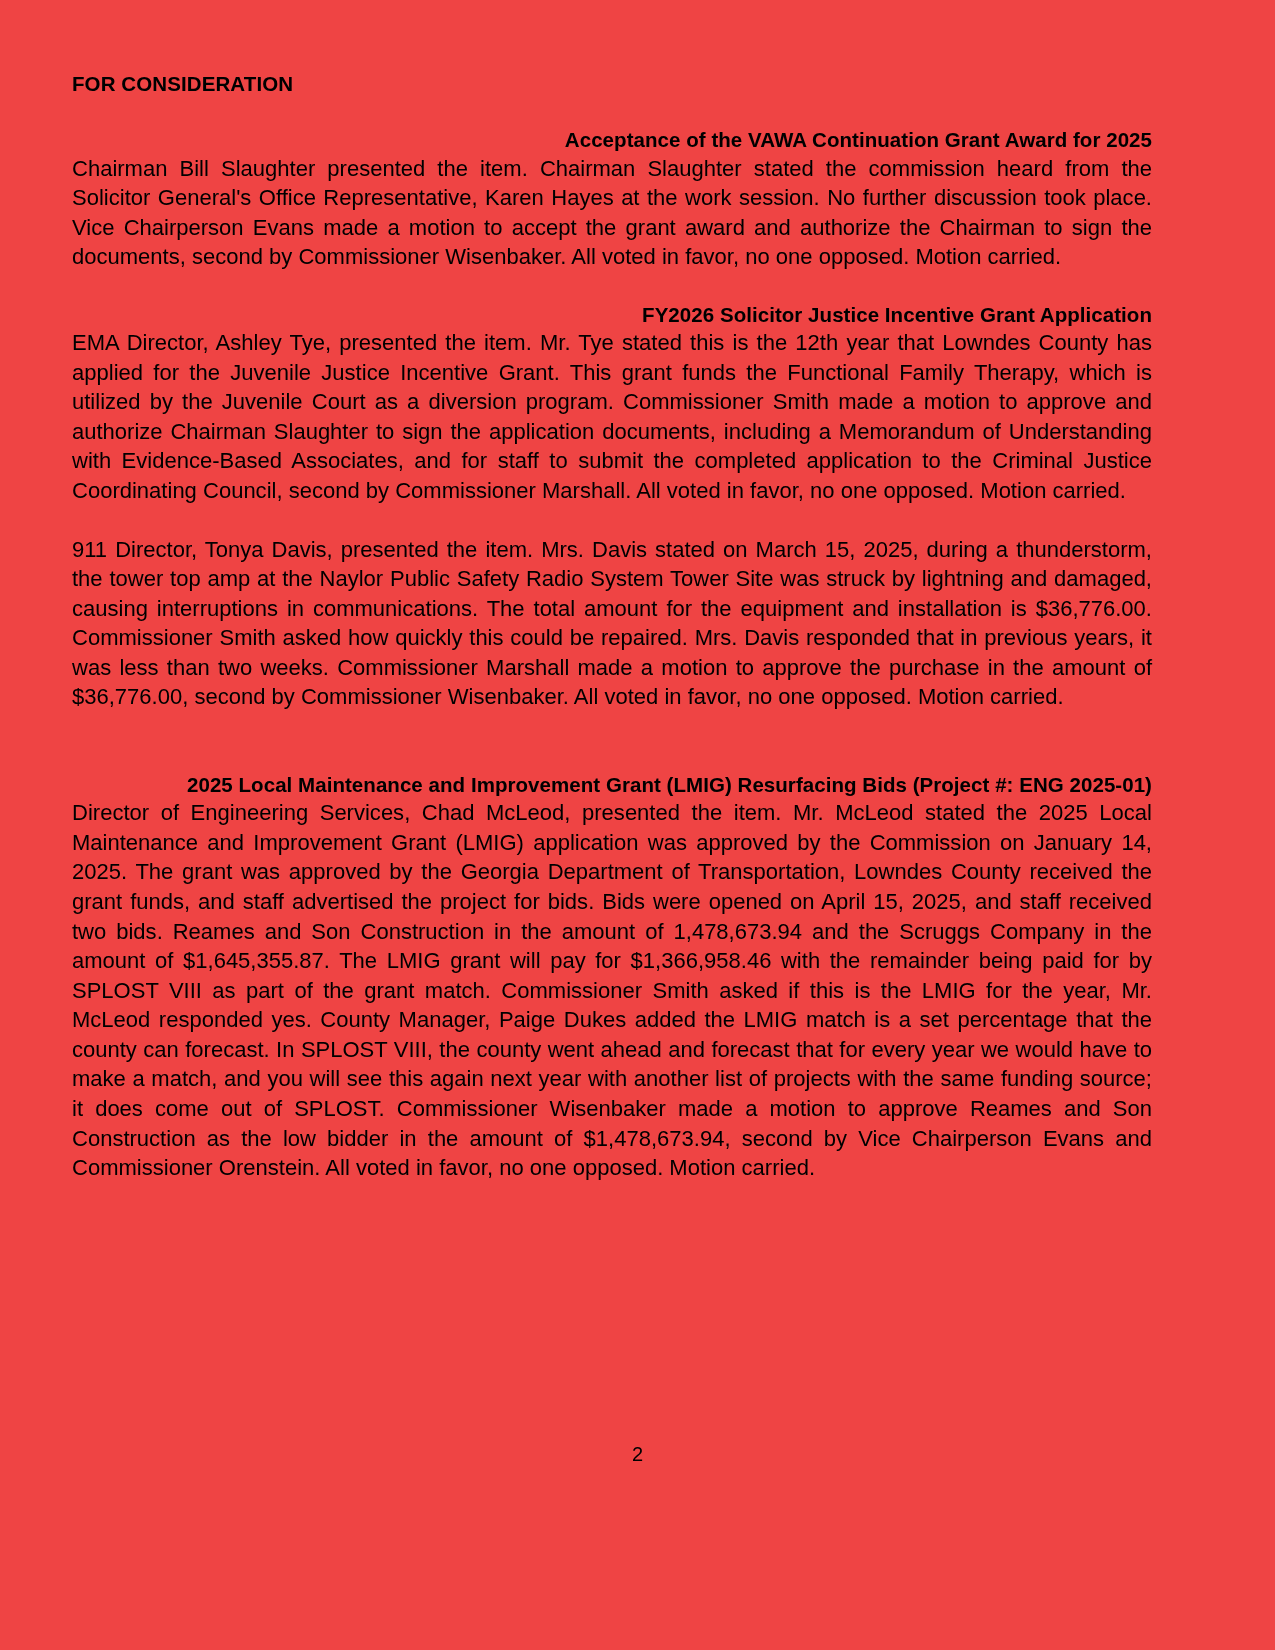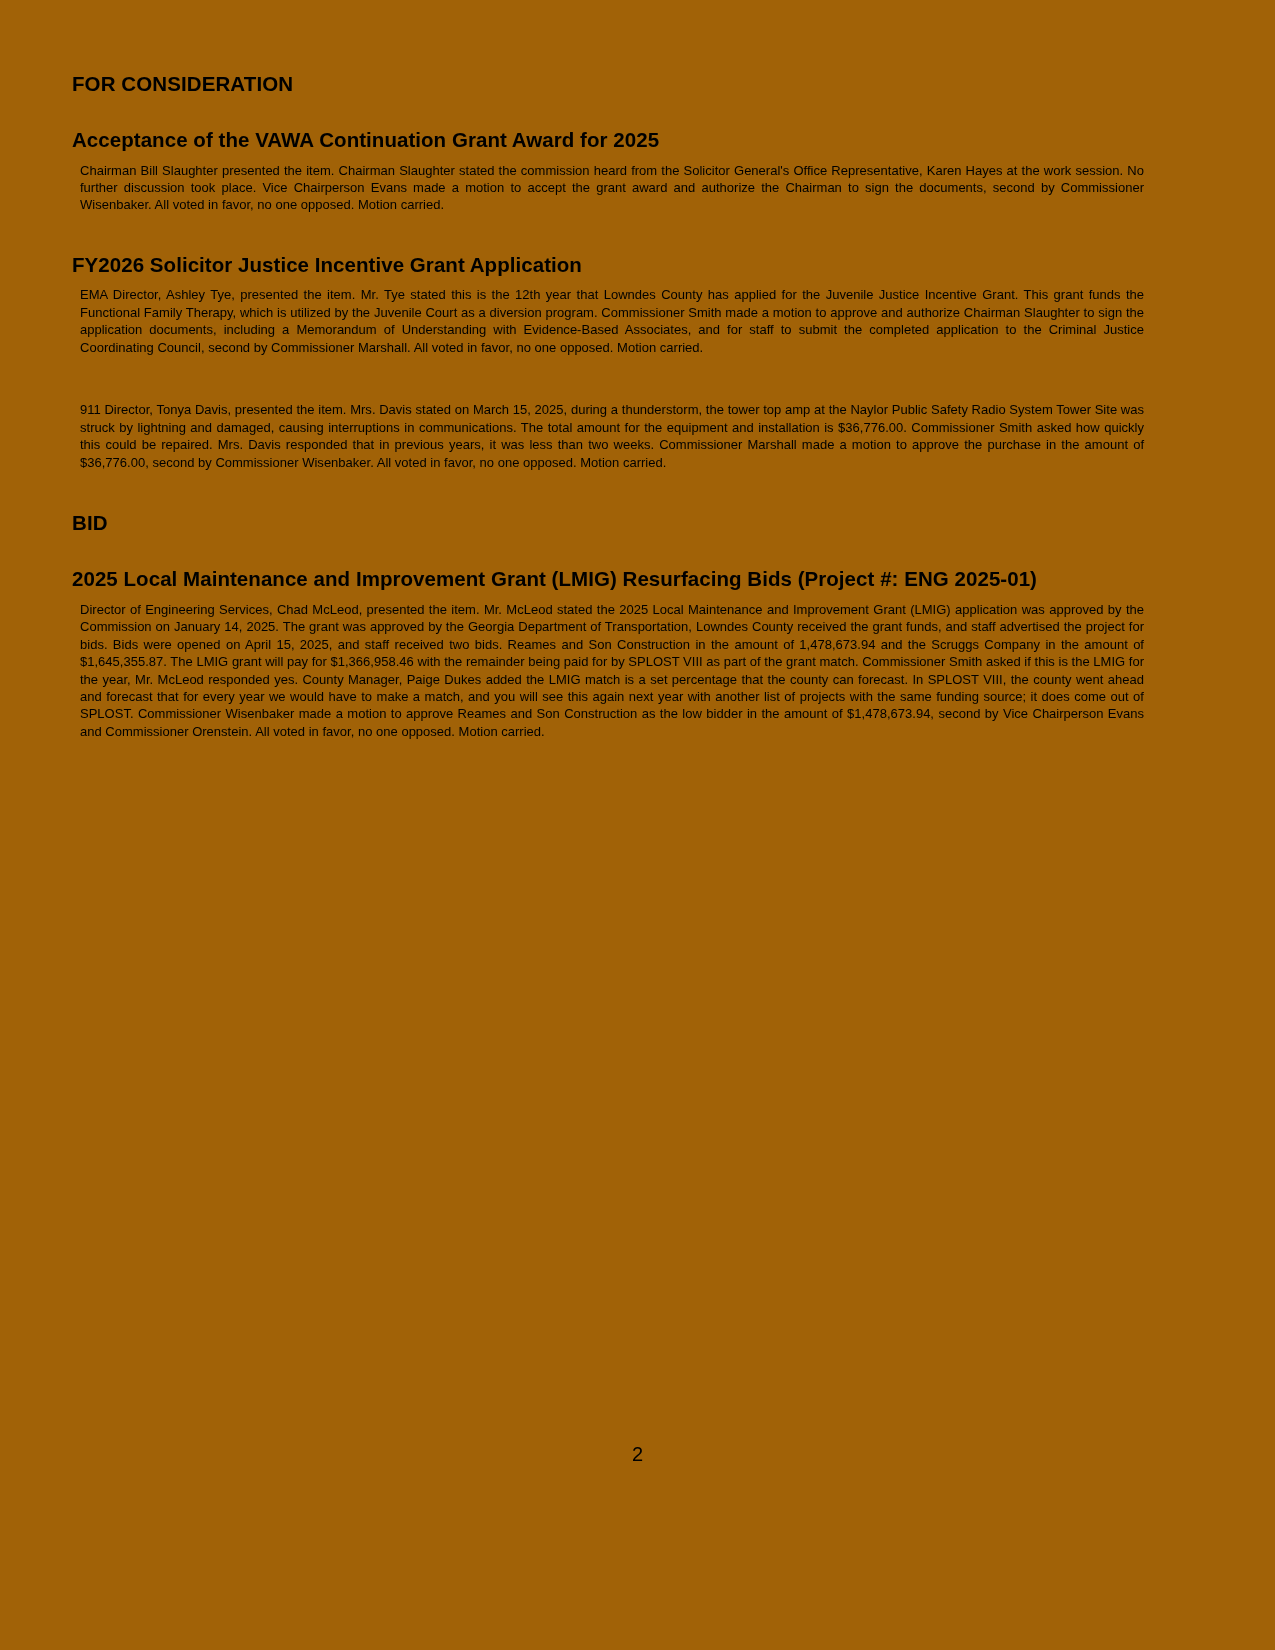--- a/index.html
+++ b/index.html
@@ -8,21 +8,21 @@
     background: #ffffff;
   }
   body {
     font-family: "Liberation Sans", sans-serif;
     color: #000000;
   }
   .page {
     position: relative;
     width: 1275px;
     height: 1650px;
-    background: #a16207;
+    background: #ef4444;
     margin: 0 auto;
     overflow: hidden;
     box-sizing: border-box;
   }
   .content {
     position: absolute;
     left: 72px;
     top: 70px;
     width: 1080px;
   }
@@ -33,28 +33,28 @@
     letter-spacing: 0.1px;
     margin: 0 0 0 0;
     text-align: left;
   }
   .item-title {
     font-size: 20.5px;
     font-weight: bold;
     line-height: 1.33;
     letter-spacing: 0.05px;
     margin: 0;
-    text-align: left;
+    text-align: right;
   }
   .body-par {
-    font-size: 13px;
+    font-size: 22px;
     line-height: 1.345;
     text-align: justify;
     text-justify: inter-word;
-    margin: 8px;
+    margin: 0;
     letter-spacing: 0.01px;
   }
   .gap-md { height: 29px; }
   .gap-lg { height: 30px; }
   .block { margin: 0; }
   .page-number {
     position: absolute;
     left: 0;
     right: 0;
     top: 1442px;
@@ -89,21 +89,20 @@
       <div class="gap-md"></div>
 
       <div class="block">
         <div class="body-par">911 Director, Tonya Davis, presented the item. Mrs. Davis stated on March 15, 2025, during a thunderstorm, the tower top amp at the Naylor Public Safety Radio System Tower Site was struck by lightning and damaged, causing interruptions in communications. The total amount for the equipment and installation is $36,776.00. Commissioner Smith asked how quickly this could be repaired. Mrs. Davis responded that in previous years, it was less than two weeks. Commissioner Marshall made a motion to approve the purchase in the amount of $36,776.00, second by Commissioner Wisenbaker. All voted in favor, no one opposed. Motion carried.</div>
       </div>
     </div>
 
     <div class="gap-lg"></div>
 
     <div class="block">
-      <div class="section-label">BID</div>
 
       <div class="gap-md"></div>
 
       <div class="block">
         <div class="item-title">2025 Local Maintenance and Improvement Grant (LMIG) Resurfacing Bids (Project #: ENG 2025-01)</div>
         <div class="body-par">Director of Engineering Services, Chad McLeod, presented the item. Mr. McLeod stated the 2025 Local Maintenance and Improvement Grant (LMIG) application was approved by the Commission on January 14, 2025. The grant was approved by the Georgia Department of Transportation, Lowndes County received the grant funds, and staff advertised the project for bids. Bids were opened on April 15, 2025, and staff received two bids. Reames and Son Construction in the amount of 1,478,673.94 and the Scruggs Company in the amount of $1,645,355.87. The LMIG grant will pay for $1,366,958.46 with the remainder being paid for by SPLOST VIII as part of the grant match. Commissioner Smith asked if this is the LMIG for the year, Mr. McLeod responded yes. County Manager, Paige Dukes added the LMIG match is a set percentage that the county can forecast. In SPLOST VIII, the county went ahead and forecast that for every year we would have to make a match, and you will see this again next year with another list of projects with the same funding source; it does come out of SPLOST. Commissioner Wisenbaker made a motion to approve Reames and Son Construction as the low bidder in the amount of $1,478,673.94, second by Vice Chairperson Evans and Commissioner Orenstein. All voted in favor, no one opposed. Motion carried.</div>
       </div>
     </div>
 
   </div>

